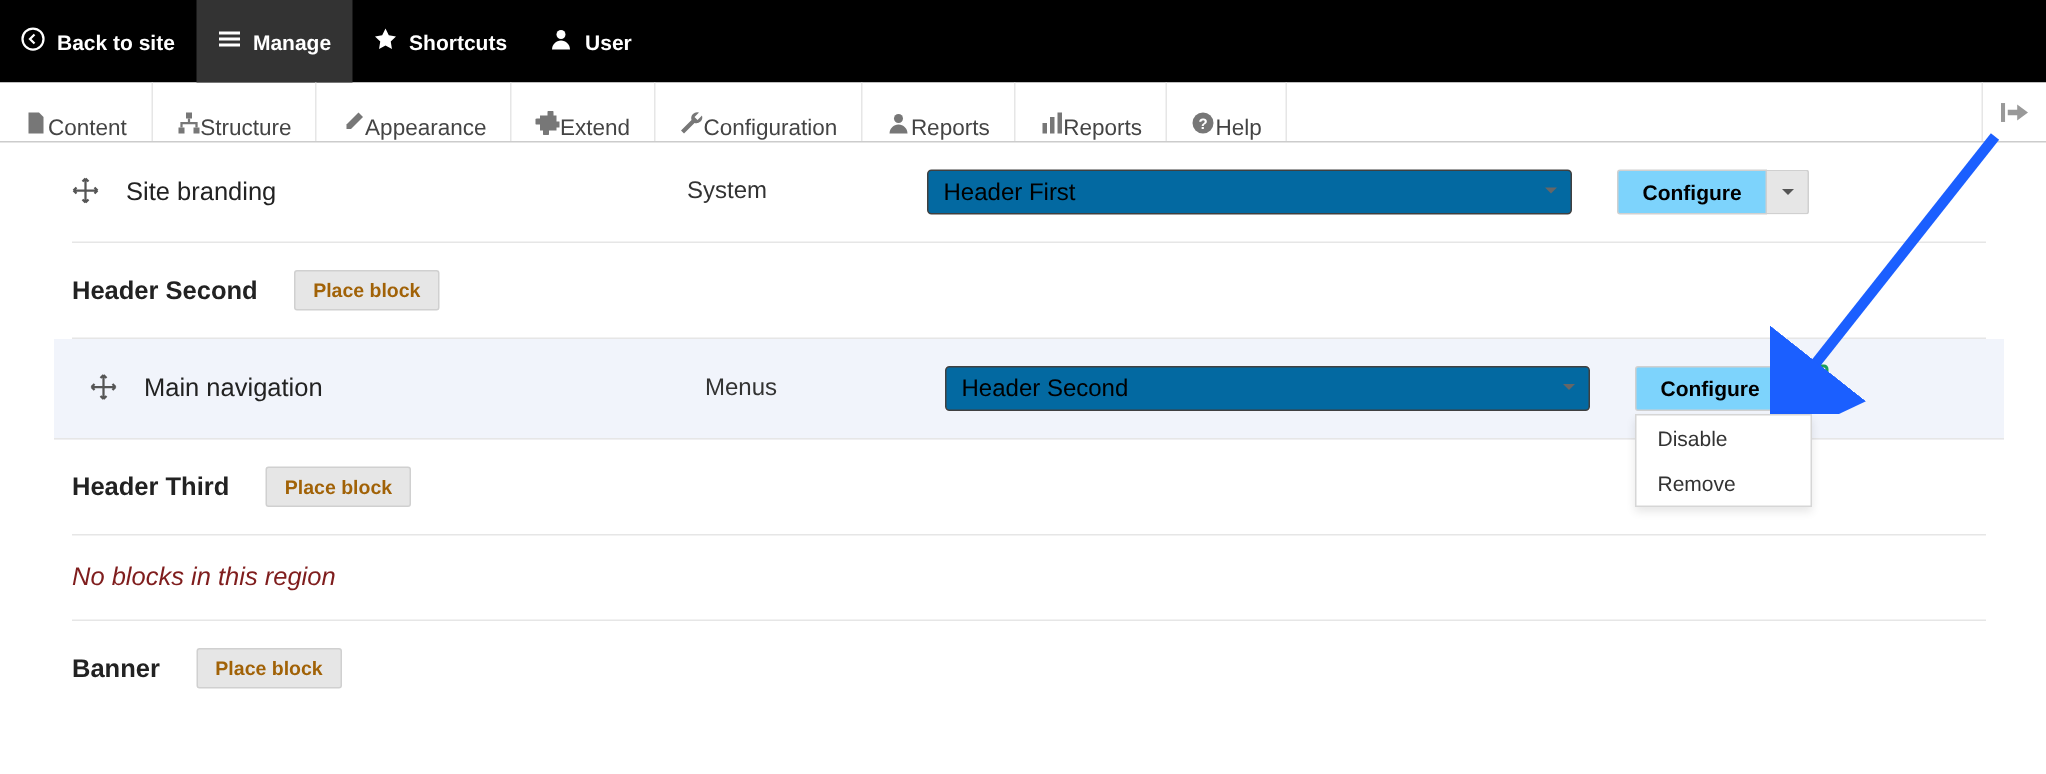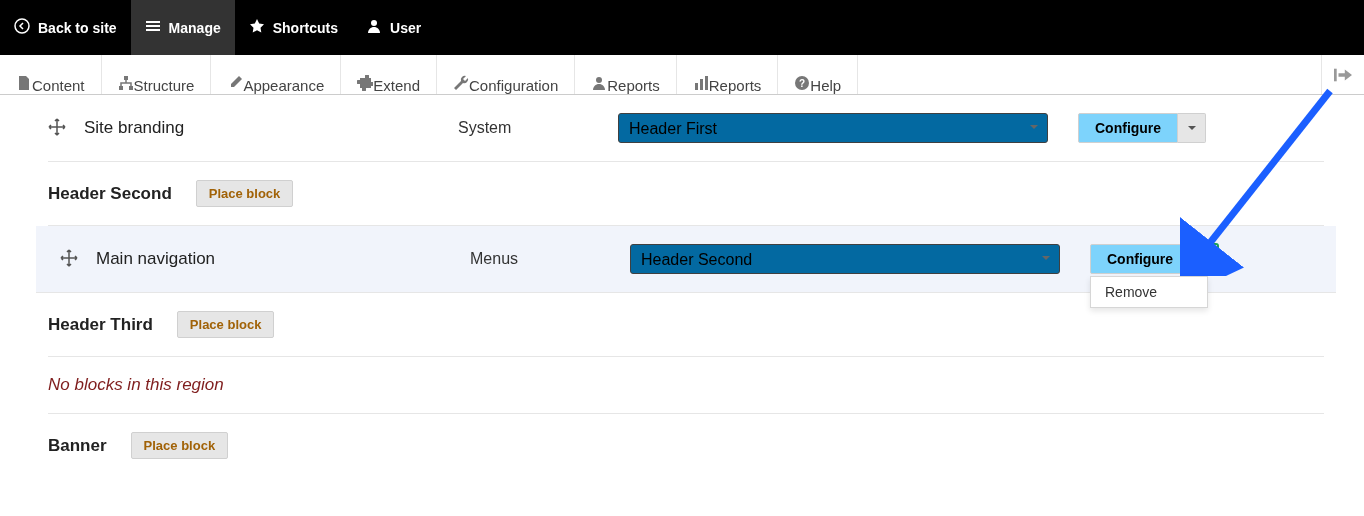--- a/index.html
+++ b/index.html
@@ -226,20 +226,21 @@
     <div class="col-ops">
       <div class="op-btn-group">
         <button class="op-configure">Configure</button>
         <button class="op-toggle open">
             <svg viewBox="0 0 12 12">
               <path d="M2 8l4-4 4 4z"></path>
             </svg>
           </button>
       </div>
       <div class="dropdown">
+        <div class="dropdown-item">Disable</div>
         <div class="dropdown-item">Remove</div>
       </div>
     </div>
   </div>
 
   <div class="row">
     <div class="col-block region-header">
       <span class="region-title">Header Third</span>
       <button class="btn small">Place block</button>
     </div>

